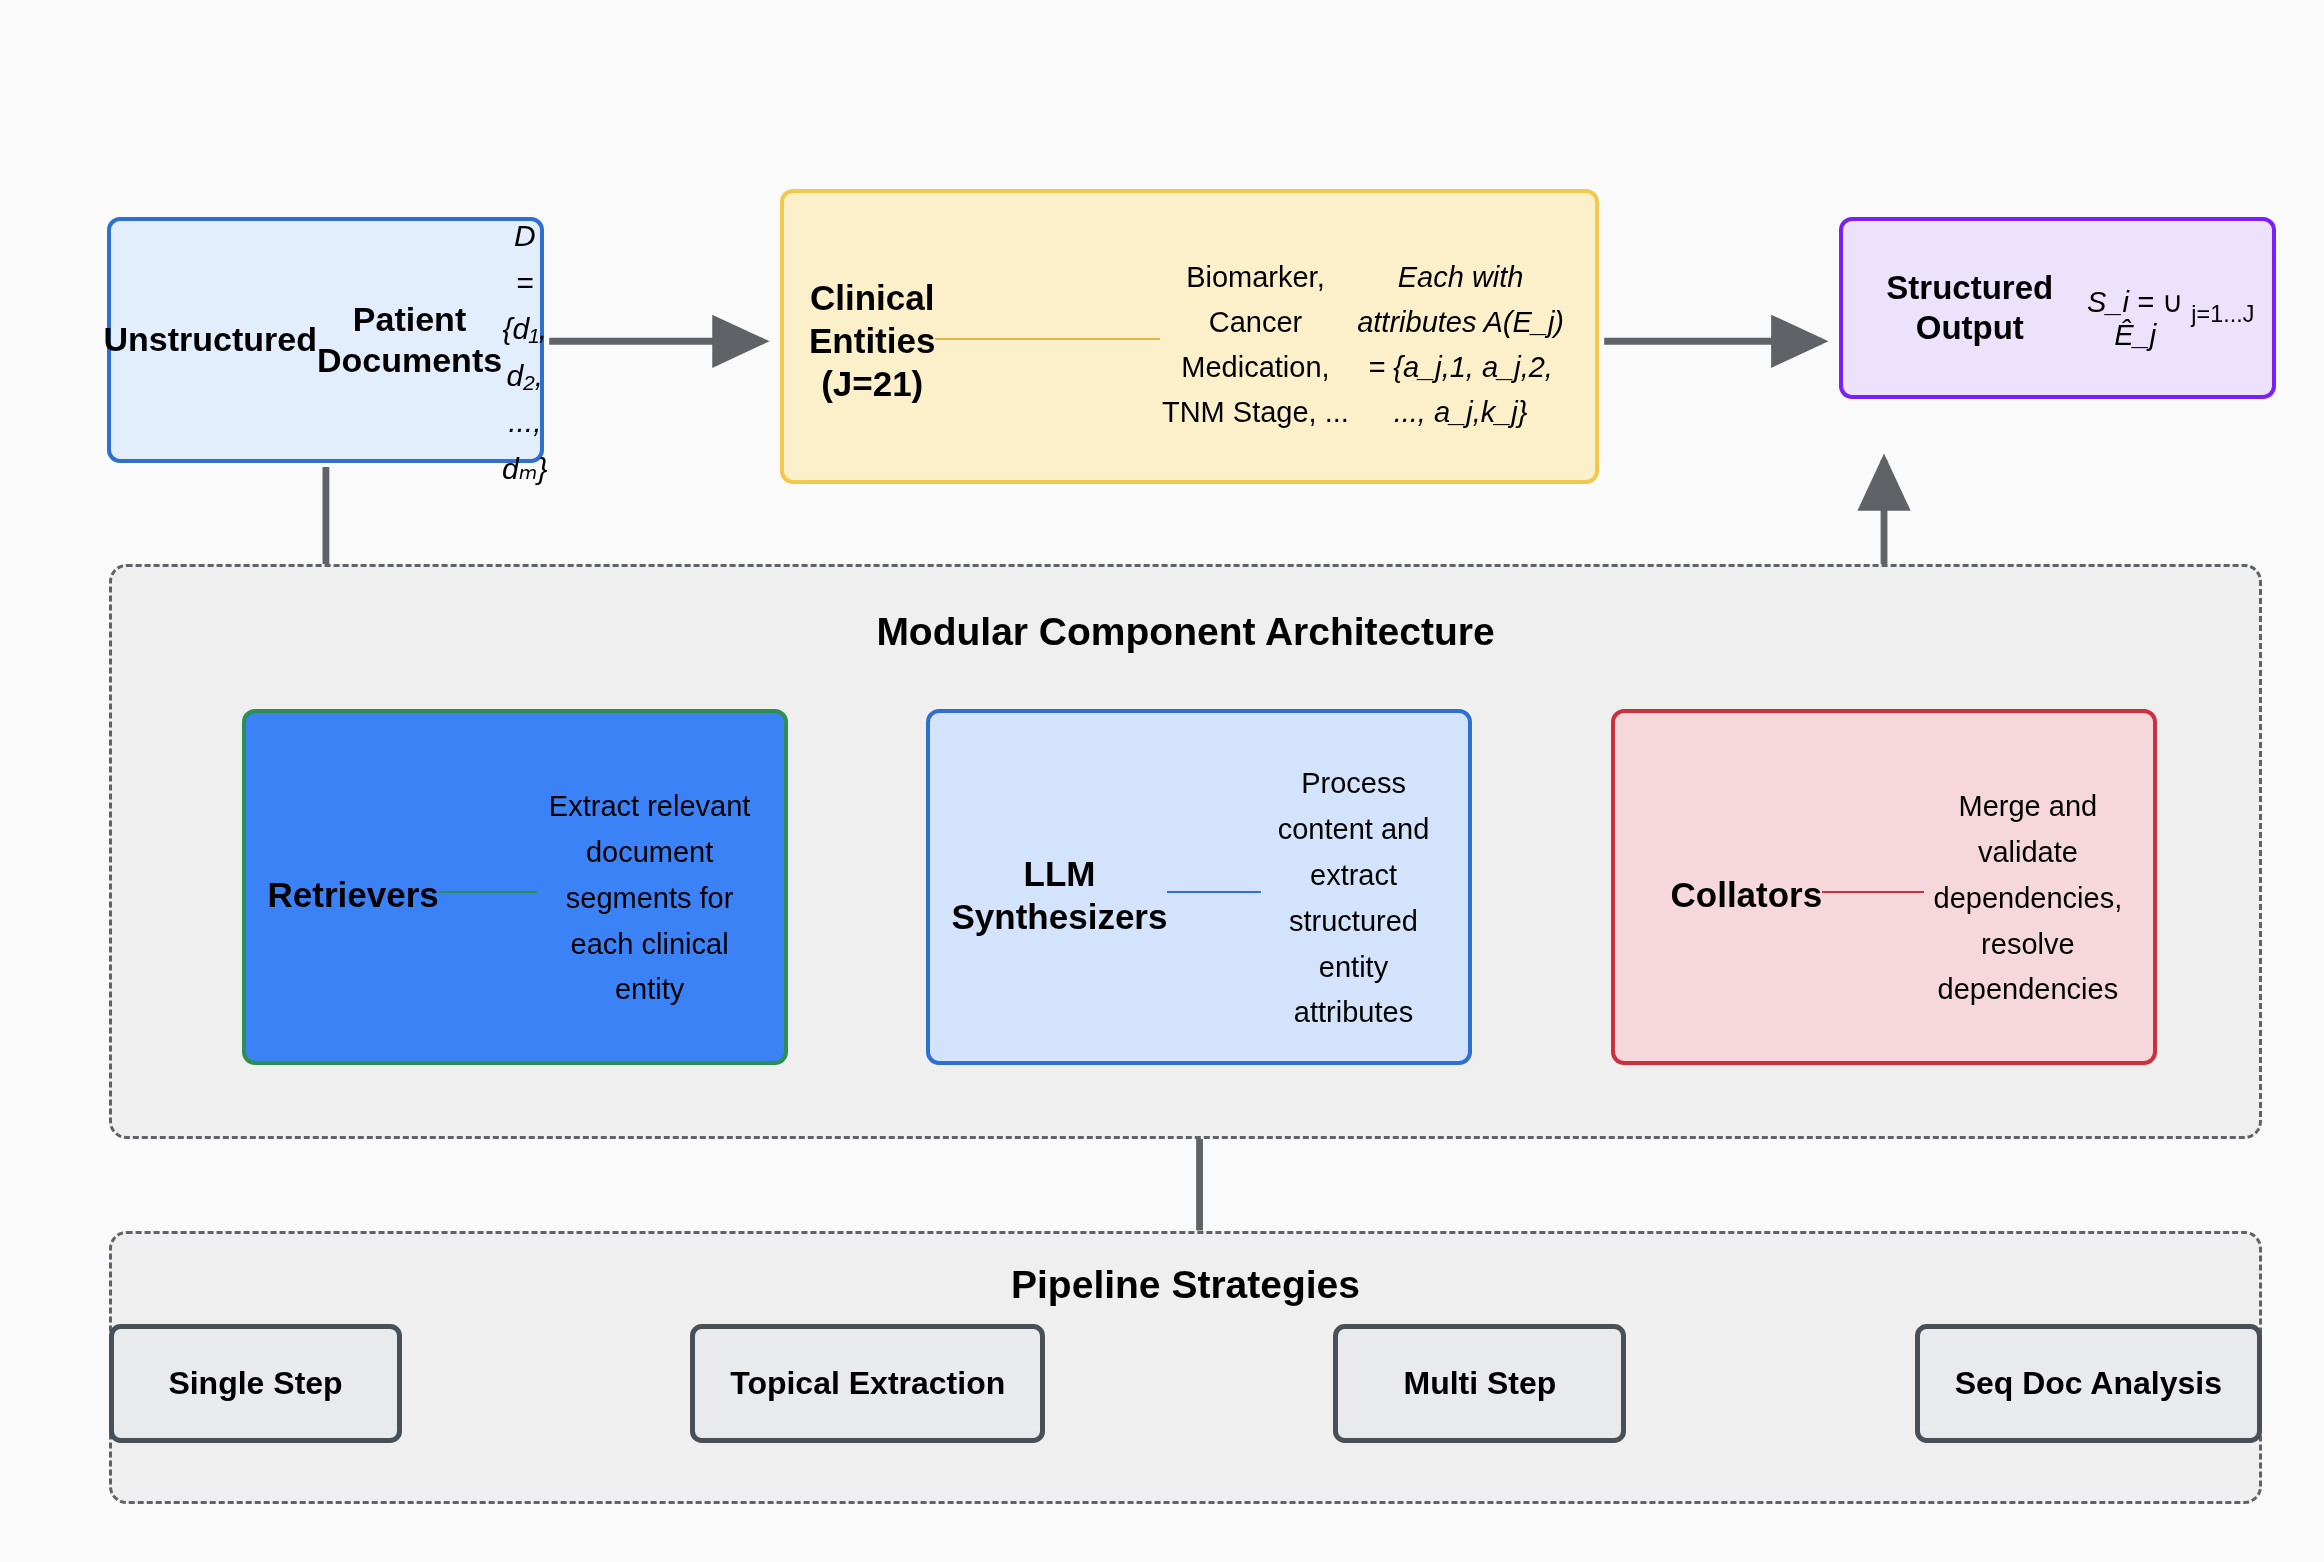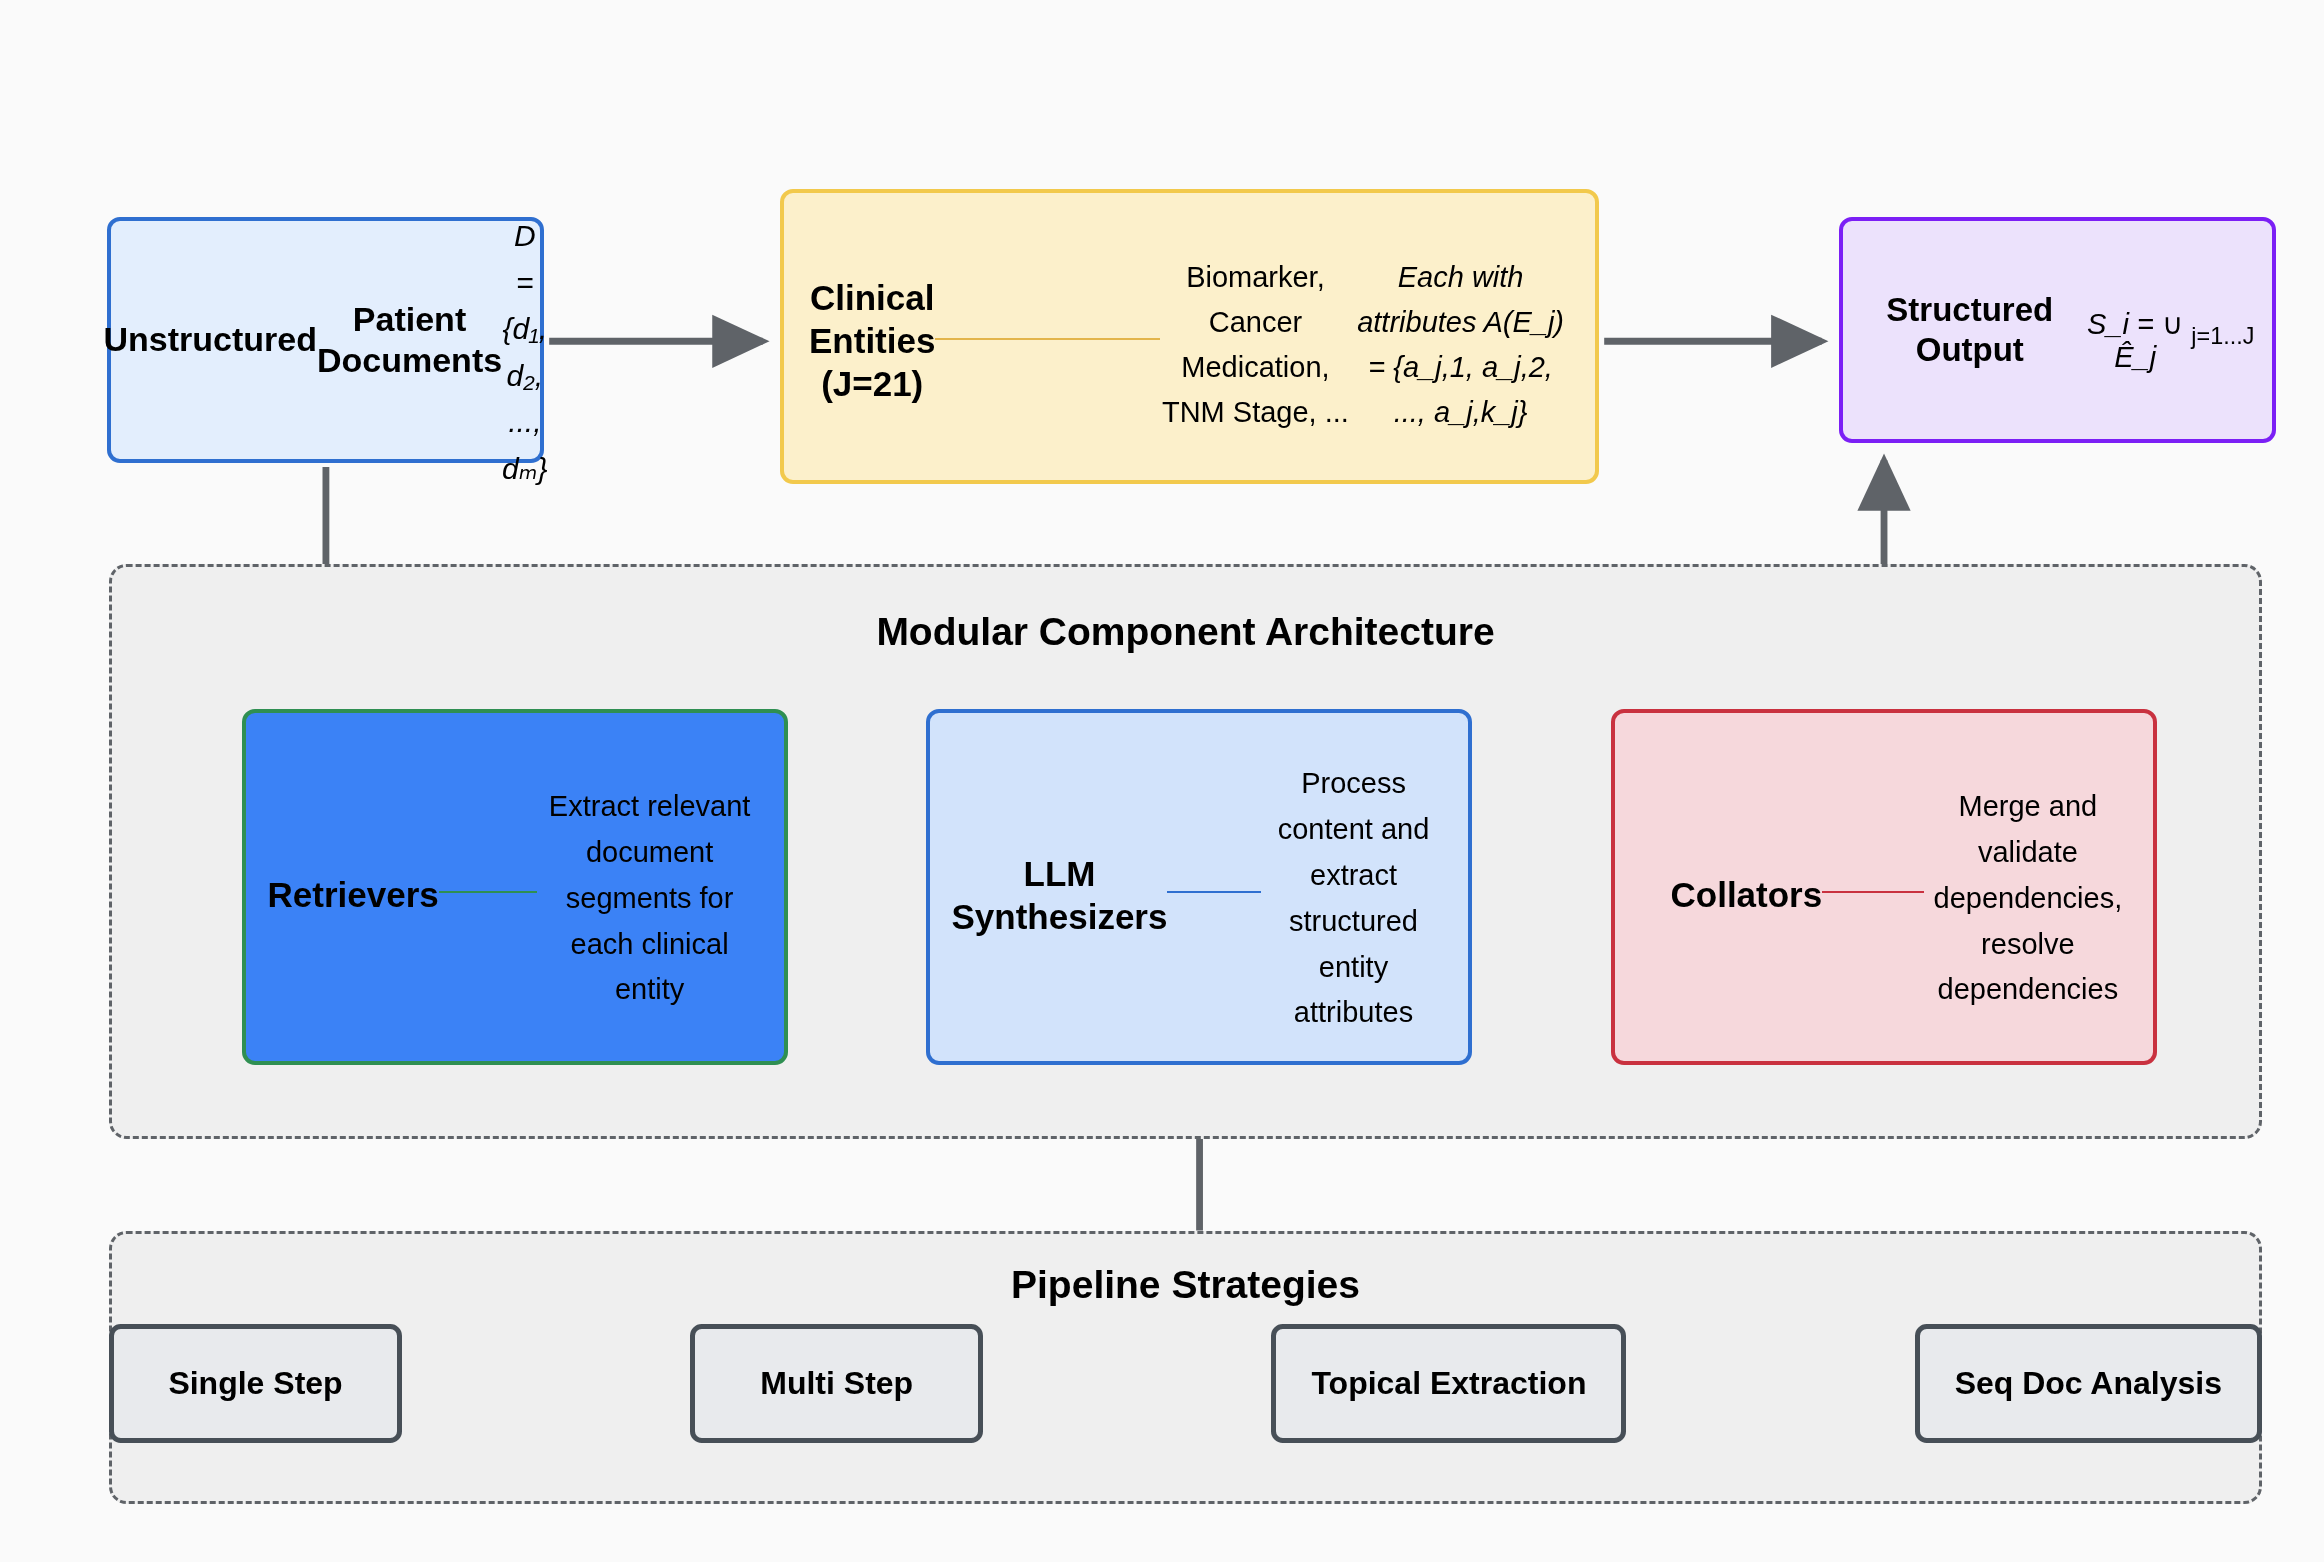--- a/index.html
+++ b/index.html
@@ -74,21 +74,21 @@
     border: 4.9px solid #f2c94c;
     padding: 13.7px 25px 17.6px 25px;
     justify-content: flex-start;
   }
   #box-entities .node-title { font-size: 35px; margin-top: 13.7px; }
   #box-entities .rule { border-top-color: #e3b54b; width: 692px; margin-top: 13.7px; }
   #box-entities .node-line { font-size: 29px; margin-top: 21.5px; }
 
   #box-output {
     left: 1839px; top: 217px;
-    width: 437px; height: 226px;
+    width: 437px; height: 182px;
     background: #ece2fc;
     border: 4.9px solid #7b1ff5;
     padding: 3.9px 17.6px;
   }
   #box-output .node-title { font-size: 33px; }
   #box-output .line-formula { font-size: 29px; font-style: italic; margin-top: 21.5px; }
   #box-output .line-sub     { font-size: 23.4px; margin-top: 13.7px; }
 
   
   .group {
@@ -253,24 +253,24 @@
     <div class="node-title">Collators</div>
     <div class="rule"></div>
     <div class="desc">Merge and validate dependencies, resolve dependencies</div>
   </div>
 
   <div id="strategy-row">
       <div class="strategy-btn">
         <span>Single Step</span>
       </div>
       <div class="strategy-btn">
+        <span>Topical Extraction</span>
+      </div>
+      <div class="strategy-btn">
         <span>Multi Step</span>
       </div>
       <div class="strategy-btn">
-        <span>Topical Extraction</span>
-      </div>
-      <div class="strategy-btn">
         <span>Seq Doc Analysis</span>
       </div>
     </div>
 
 </div>
 
 
 </body></html>

